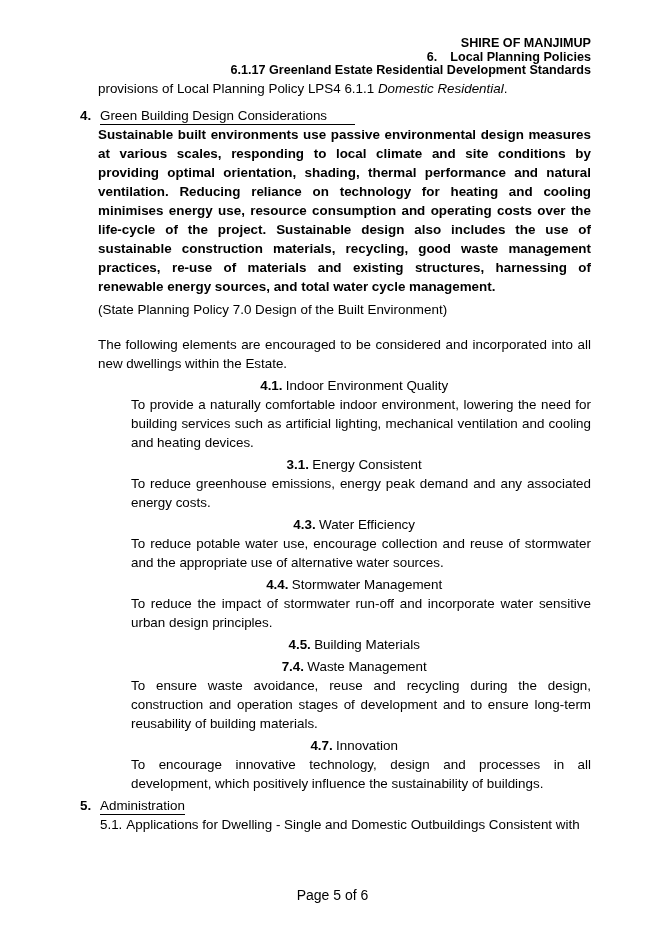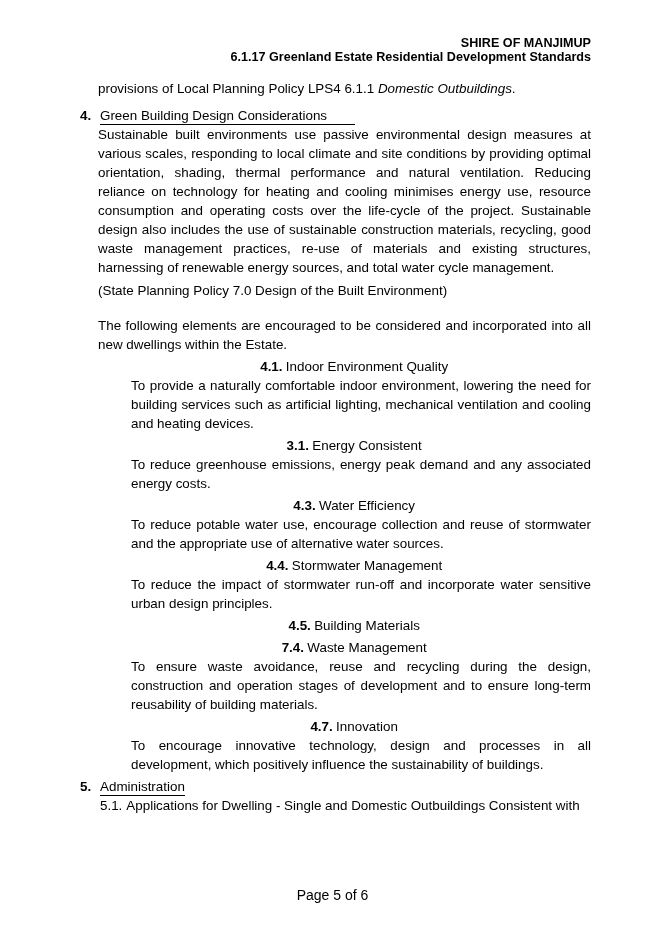--- a/index.html
+++ b/index.html
@@ -15,21 +15,21 @@
   .header .h-num { display: inline-block; margin-right: 13px; }
   .content {
     position: absolute; left: 80px; width: 511px; top: 79px;
     font-size: 13.4px; line-height: 19px;
   }
   .indent1 { margin-left: 18px; }
   .sec-heading { margin-top: 8px; white-space: nowrap; }
   .num0 { display: inline-block; width: 20px; font-weight: 700; }
   .u-title { border-bottom: 1px solid #000; padding-bottom: 1px; }
   .u-ext { padding-right: 28px; }
-  .para { text-align: justify; }
+  .para { text-align: justify; font-weight: bold; }
   .policy-ref { margin-top: 4px; }
   .lead-in { margin-top: 16px; text-align: justify; }
   .item { margin-left: 34px; margin-top: 3px; }
   .item-head { white-space: nowrap; text-align: center; }
   .item-num { display: inline-block; width: 29px; font-weight: 700; }
   .item-body { margin-left: 17px; text-align: justify; }
   .sec5 { margin-top: 3px; }
   .sec5-item { margin-left: 20px; }
   .sec5-num { margin-right: 4px; }
   .italic { font-style: italic; }
@@ -38,27 +38,30 @@
     text-align: center; font-size: 14px; line-height: 19px;
   }
 </style>
 </head>
 <body>
 
 <div class="page">
 
   <div class="header">
     <div>SHIRE OF MANJIMUP</div>
+    <div>
+      <span class="h-num">6.</span><span>Local Planning Policies</span>
+    </div>
     <div>6.1.17 Greenland Estate Residential Development Standards</div>
   </div>
 
   <div class="content">
 
     <div class="indent1">
-      <span>provisions of Local Planning Policy LPS4 6.1.1 </span><span class="italic">Domestic Outbuildings</span><span>.</span>
+      <span>provisions of Local Planning Policy LPS4 6.1.1 </span><span class="italic">Domestic Residential</span><span>.</span>
     </div>
 
     <div class="sec-heading">
       <span class="num0">4.</span><span class="u-title u-ext">Green Building Design Considerations</span>
     </div>
 
     <div class="indent1 para">Sustainable built environments use passive environmental design measures at various scales, responding to local climate and site conditions by providing optimal orientation, shading, thermal performance and natural ventilation. Reducing reliance on technology for heating and cooling minimises energy use, resource consumption and operating costs over the life-cycle of the project. Sustainable design also includes the use of sustainable construction materials, recycling, good waste management practices, re-use of materials and existing structures, harnessing of renewable energy sources, and total water cycle management.</div>
 
     <div class="indent1 policy-ref">(State Planning Policy 7.0 Design of the Built Environment)</div>
 

